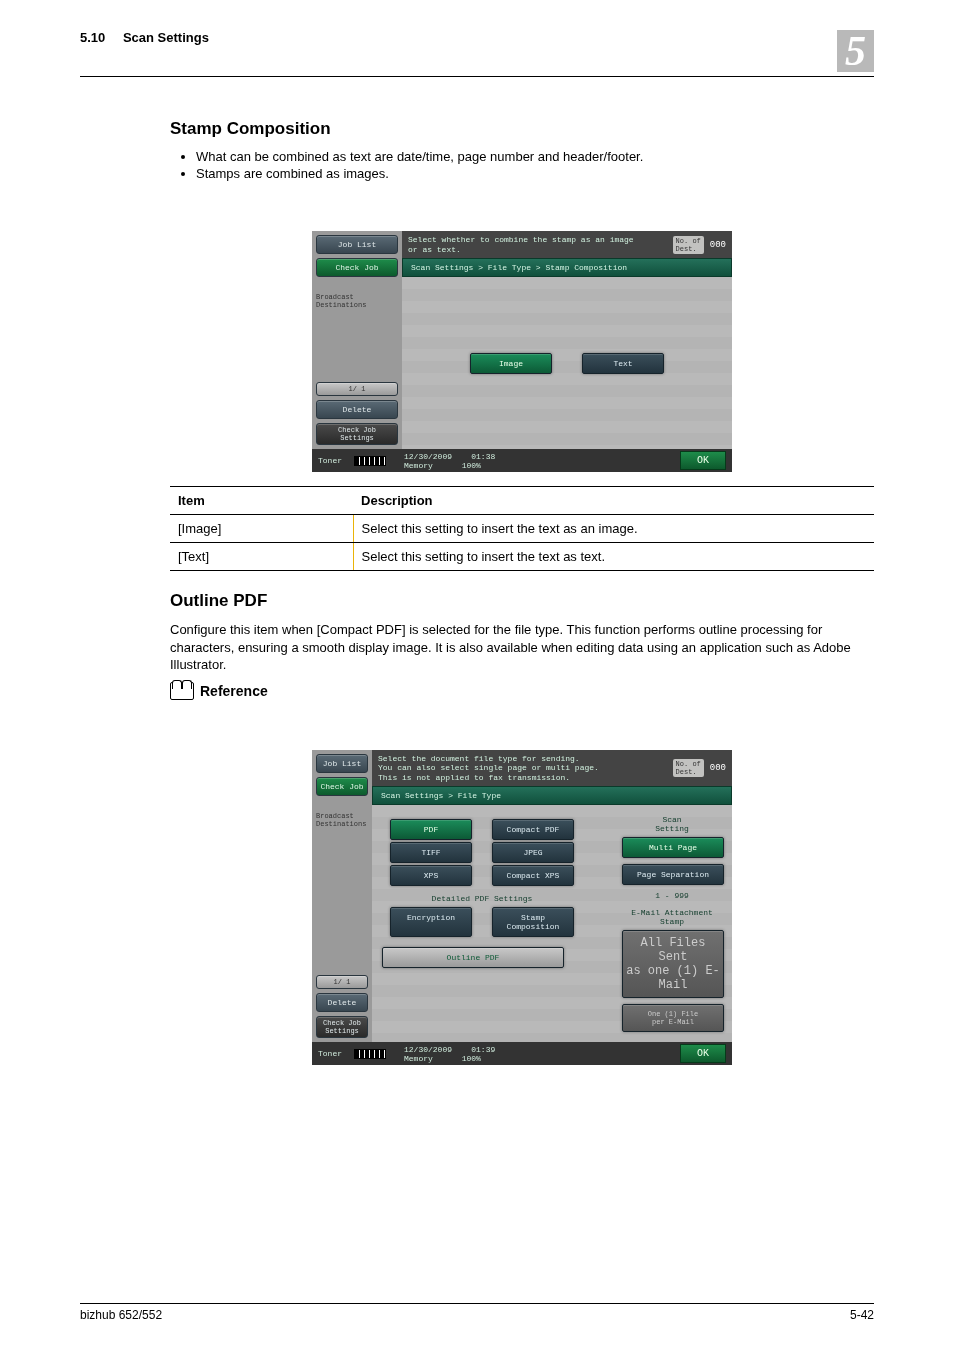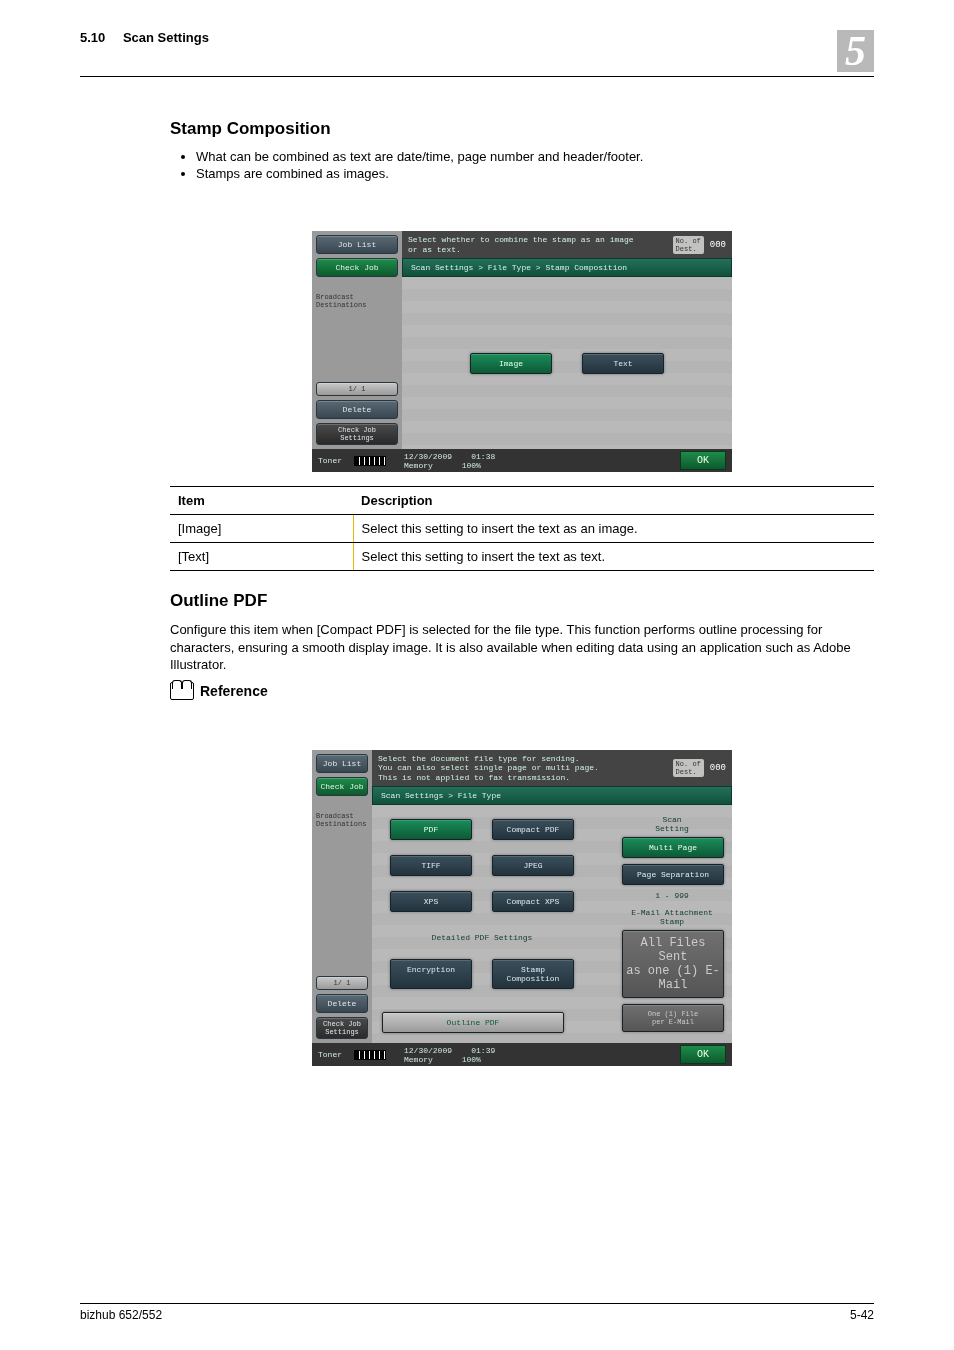--- a/index.html
+++ b/index.html
@@ -181,21 +181,21 @@
     content:""; position:absolute; top:-3px; width:8px; height:8px; border-top:1.5px solid #000;
     border-left:1.5px solid #000; border-right:1.5px solid #000; border-radius:3px 3px 0 0;
     background:#fff;
   }
   .ref-icon::before { left:1px; }
   .ref-icon::after { right:1px; }
   p.italic { font-style: italic; font-size:13px; margin:6px 0 14px 0; line-height:1.4;}
   .mfp-grid-filetypes {
     display:flex; gap:40px; padding:4px 4px;
   }
-  .ft-left { display:flex; flex-direction:column; gap:15px; width:200px; padding-top:4px;}
+  .ft-left { display:flex; flex-direction:column; gap:2px; width:200px; padding-top:4px;}
   .ft-row { display:flex; gap:20px; justify-content:center;}
   .ft-right { display:flex; flex-direction:column; gap:6px; width:100px; padding-top:0;}
   .sec-title {
     color:#174030; font-size:8px; text-align:center; background:transparent; margin-bottom:-2px;
   }
   .sub-title {
     color:#174030; font-size:8px; text-align:center; padding:2px 0;
   }
   .range { color:#174030; font-size:8px; text-align:center; }
   .wide-btn { width:180px; }

